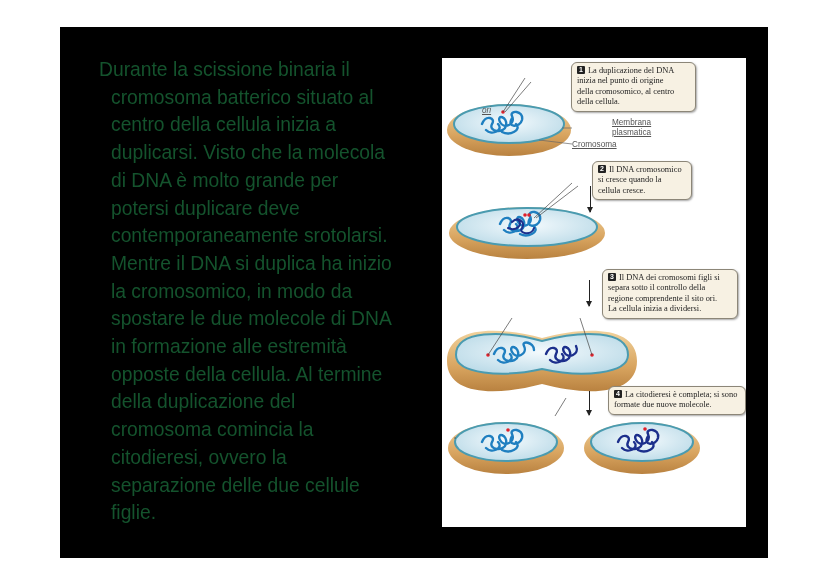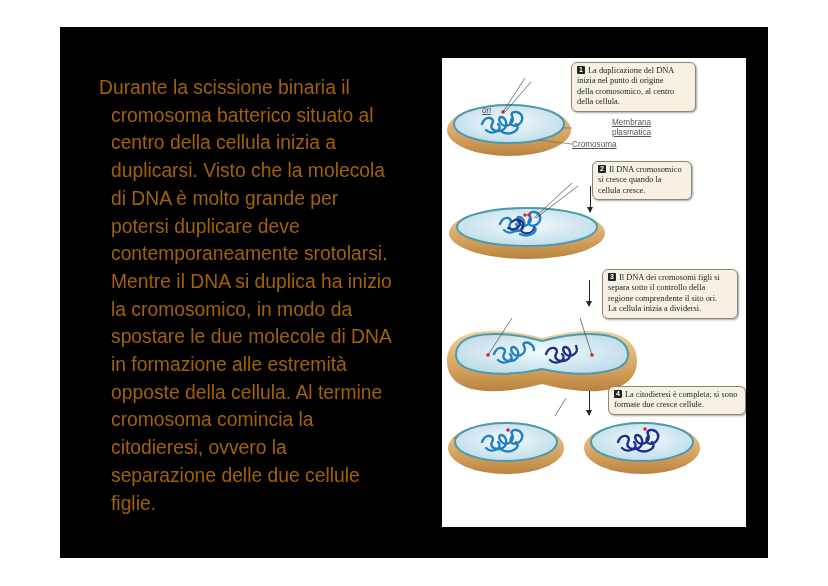--- a/index.html
+++ b/index.html
@@ -1,18 +1,18 @@
 <!DOCTYPE html>
 <html><head>
 <meta charset="utf-8">
 <style>
   html, body { margin: 0; padding: 0; }
   body { width: 828px; height: 586px; background: #ffffff; position: relative; overflow: hidden; font-family: "DejaVu Sans", sans-serif; }
   .slide { position: absolute; left: 60px; top: 27px; width: 708px; height: 531px; background: #000; }
-  .text { position: absolute; left: 99px; top: 74px; width: 335px; color: #a16207; font-family: "Liberation Sans", sans-serif; font-size: 19.3px; line-height: 27.7px; }
+  .text { position: absolute; left: 99px; top: 56px; width: 335px; color: #14532d; font-family: "Liberation Sans", sans-serif; font-size: 19.3px; line-height: 27.7px; }
   .text .line { white-space: nowrap; padding-left: 12px; }
   .text .line.first { padding-left: 0; }
   .figure { position: absolute; left: 442px; top: 58px; width: 304px; height: 469px; background: #fff; }
   .callout { position: absolute; background: #f7f1e3; border: 1px solid #8c8678; border-radius: 6px; box-shadow: 1px 1px 2px rgba(0,0,0,0.35); font-family: "Liberation Serif", serif; font-size: 8.4px; line-height: 10.4px; color: #222; padding: 3px 5px 3px 5px; }
   .num { display: inline-block; background: #222; color: #fff; font-family: "Liberation Sans", sans-serif; font-weight: bold; font-size: 7px; line-height: 8px; width: 8px; text-align: center; border-radius: 1px; margin-right: 3px; vertical-align: 1px; }
   .lbl { position: absolute; font-family: "Liberation Sans", sans-serif; font-size: 8.2px; line-height: 10px; color: #555; text-decoration: underline; }
   .arrow { position: absolute; width: 1px; background: #222; }
   .arrow::after { content: ""; position: absolute; left: -3px; bottom: -1px; border-left: 3.5px solid transparent; border-right: 3.5px solid transparent; border-top: 6px solid #222; }
   svg { position: absolute; left: 0; top: 0; overflow: visible; }
 </style>
@@ -27,20 +27,21 @@
   <div class="line">centro della cellula inizia a</div>
   <div class="line">duplicarsi. Visto che la molecola</div>
   <div class="line">di DNA è molto grande per</div>
   <div class="line">potersi duplicare deve</div>
   <div class="line">contemporaneamente srotolarsi.</div>
   <div class="line">Mentre il DNA si duplica ha inizio</div>
   <div class="line">la cromosomico, in modo da</div>
   <div class="line">spostare le due molecole di DNA</div>
   <div class="line">in formazione alle estremità</div>
   <div class="line">opposte della cellula. Al termine</div>
+  <div class="line">della duplicazione del</div>
   <div class="line">cromosoma comincia la</div>
   <div class="line">citodieresi, ovvero la</div>
   <div class="line">separazione delle due cellule</div>
   <div class="line">figlie.</div>
 </div>
 
 <div class="figure">
   <svg width="304" height="469" viewBox="0 0 304 469">
     <defs>
       <linearGradient id="wall" x1="0" y1="0" x2="0" y2="1">
@@ -134,15 +135,15 @@
     <span class="num">3</span><span>Il DNA dei cromosomi figli si</span><br>
     <span>separa sotto il controllo della</span><br>
     <span>regione comprendente il sito ori.</span><br>
     <span>La cellula inizia a dividersi.</span>
   </div>
 
   <div class="arrow" style="left:147px; top:333px; height:24px;"></div>
 
   <div class="callout" style="left:166px; top:328px; width:126px;">
     <span class="num">4</span><span>La citodieresi è completa; si sono</span><br>
-    <span>formate due cresce cellule.</span>
+    <span>formate due nuove molecole.</span>
   </div>
 </div>
 
 </body></html>

